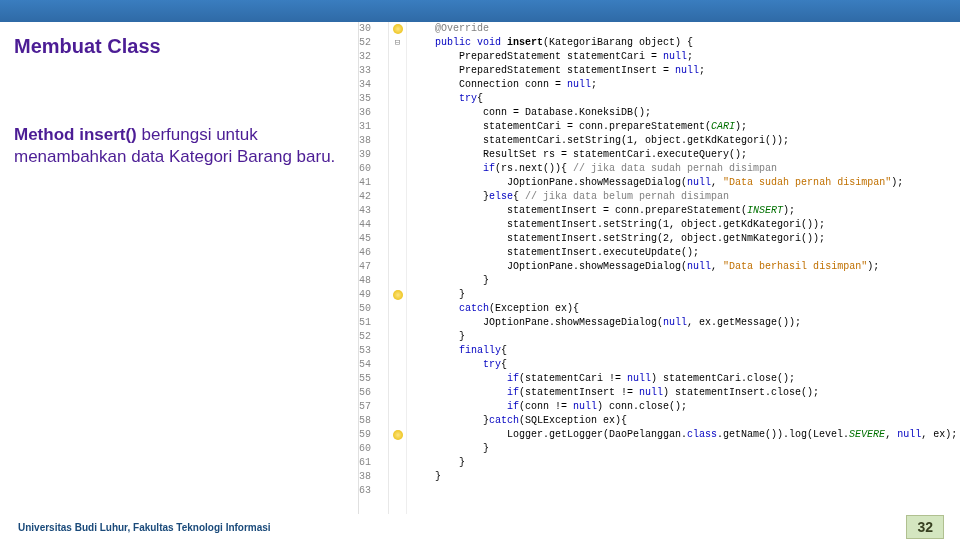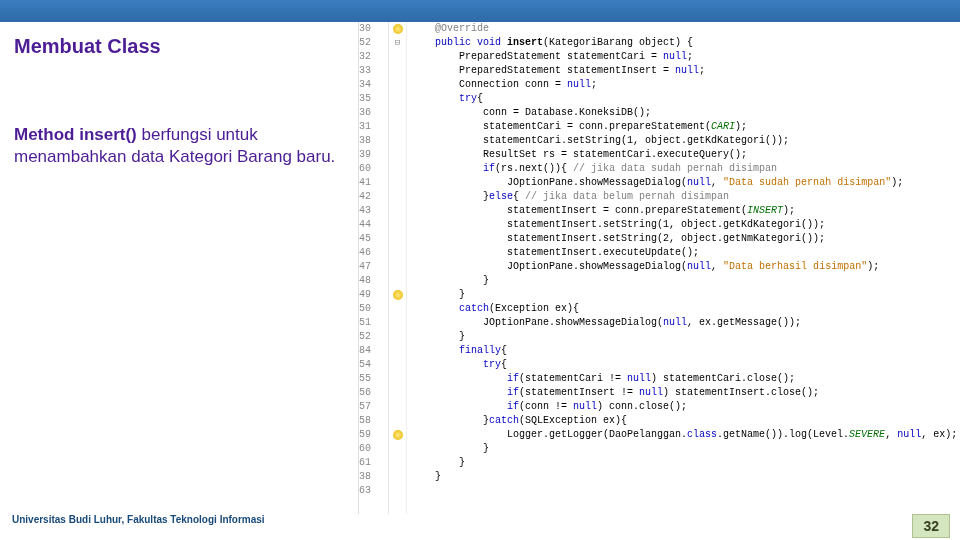--- a/index.html
+++ b/index.html
@@ -20,21 +20,21 @@
   .code { flex: 1; padding-left: 4px; white-space: pre; color: #000; }
   .code div { height: 14px; }
   .kw { color: #0000c0; }
   .str { color: #c07000; }
   .cm { color: #808080; }
   .ann { color: #808080; }
   .fn { font-weight: bold; color: #000; }
   .id { color: #000; }
   .const { color: #007000; font-style: italic; margin-top: 32px; }
   .num { color: #000; }
-  .footer { position: absolute; bottom: 0; left: 0; right: 0; height: 26px; display: flex; align-items: flex-start; justify-content: space-between; padding: 0 10px; }
+  .footer { position: absolute; bottom: 0; left: 0; right: 0; height: 26px; display: flex; align-items: center; justify-content: space-between; padding: 0 16px; }
   .footer .uni { font-size: 10px; font-weight: bold; color: #1a4a7a; padding-left: 2px; }
   .footer .page { background: #d4e6c0; border: 1px solid #b0c090; color: #374020; font-size: 14px; font-weight: bold; padding: 3px 10px; }
 </style>
 </head>
 <body>
 
 <div class="topbar"></div>
 
 <div class="main">
   <div class="left-panel">
@@ -65,21 +65,21 @@
         <div>43</div>
         <div>44</div>
         <div>45</div>
         <div>46</div>
         <div>47</div>
         <div>48</div>
         <div>49</div>
         <div>50</div>
         <div>51</div>
         <div>52</div>
-        <div>84</div>
+        <div>53</div>
         <div>54</div>
         <div>55</div>
         <div>56</div>
         <div>57</div>
         <div>58</div>
         <div>59</div>
         <div>60</div>
         <div>61</div>
         <div>38</div>
         <div>63</div>

